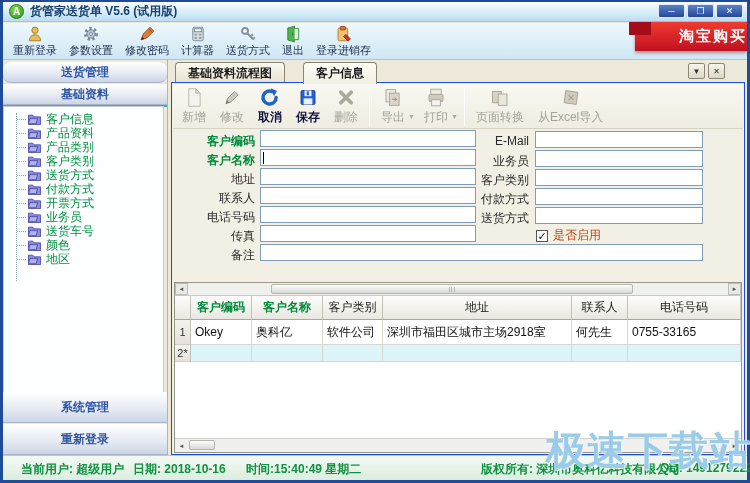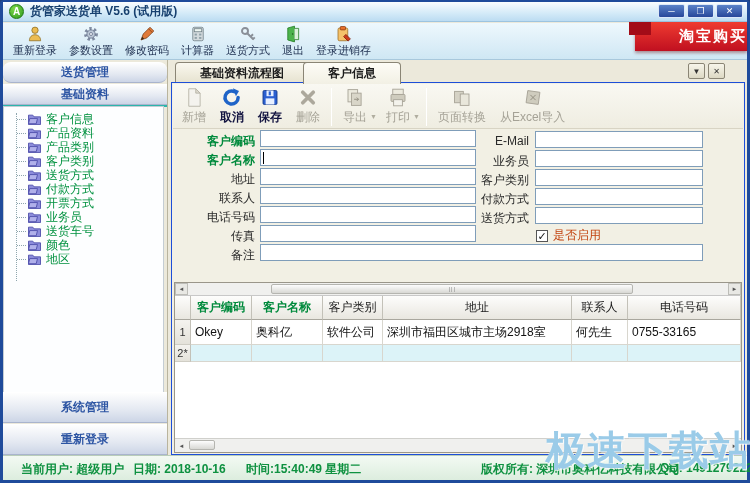--- a/index.html
+++ b/index.html
@@ -43,21 +43,21 @@
   .tree-item{position:relative;display:flex;align-items:center;height:14px;padding-left:13px;cursor:default;}
   .tree-item .joint{width:9px;border-top:1px dotted #8fa6ae;height:0;margin-right:1px;flex:none;}
   .tree-item svg{width:15px;height:12px;flex:none;margin-right:4px;}
   .tree-label{font-size:12px;color:#00913f;white-space:nowrap;}
   .sidebar-bottom{position:absolute;left:0;right:0;bottom:0;}
   .sidebar-bottom .hdr-bar{height:31px;}
 
   
   .main{position:absolute;left:166px;top:58px;right:0;bottom:25px;background:#ece9db;}
   .tabstrip{position:absolute;left:0;top:2px;right:0;height:21px;}
-  .tab{position:absolute;top:0;height:21px;padding:0 24px;font-size:12px;font-weight:bold;color:#1c1c1c;
+  .tab{position:absolute;top:0;height:21px;padding:0 12px;font-size:12px;font-weight:bold;color:#1c1c1c;
     display:flex;align-items:center;border:1px solid #8a8575;border-bottom:none;border-radius:4px 4px 0 0;
     background:linear-gradient(#faf8ef,#e6e2cf);}
   .tab.active{background:linear-gradient(#fdfcf6,#f2f0e4);z-index:5;height:22px;}
   .tab-btn{position:absolute;top:1px;width:17px;height:16px;background:linear-gradient(#f7f5ea,#ddd9c4);
     border:1px solid #8a8575;border-radius:2px;font-size:8px;color:#333;display:flex;align-items:center;justify-content:center;}
   .panel{position:absolute;left:2px;top:22px;right:2px;bottom:0;background:#f2f0e4;border:1px solid #1d4ed8;}
 
   
   .ctoolbar{position:absolute;left:1px;top:1px;right:1px;height:45px;background:linear-gradient(#f9f8f2,#efede1);
     border-bottom:1px solid #d8d4c4;display:flex;align-items:flex-start;padding:2px 0 0 2px;}
@@ -304,20 +304,27 @@
       <div class="panel">
 
         <div class="ctoolbar">
           <div class="ct-btn disabled">
             <svg viewBox="0 0 24 24">
                 <path d="M6 2h8l5 5v15H6z" fill="#f4f3ee" stroke="#b6b2a6"></path>
                 <path d="M14 2v5h5z" fill="#dcd9ce" stroke="#b6b2a6"></path>
               </svg>
             <span class="ct-label">新增</span>
           </div>
+          <div class="ct-btn disabled">
+            <svg viewBox="0 0 24 24">
+                <path d="M5 19l2-6 8-8 4 4-8 8z" fill="#ccc9bd" stroke="#938f82"></path>
+                <path d="M5 19l1.3-3.8 2.5 2.5z" fill="#7a766a"></path>
+              </svg>
+            <span class="ct-label">修改</span>
+          </div>
           <div class="ct-btn enabled">
             <svg viewBox="0 0 24 24">
                 <path d="M19 12a7.5 7.5 0 1 1-4-6.6" fill="none" stroke="#1f64c8" stroke-width="4" stroke-linecap="round"></path>
                 <path d="M13 1.5l7 3-3.5 6z" fill="#1f64c8"></path>
               </svg>
             <span class="ct-label">取消</span>
           </div>
           <div class="ct-btn enabled">
             <svg viewBox="0 0 24 24">
                 <rect x="4" y="4" width="16" height="16" rx="1.5" fill="#2a5fd0" stroke="#163a8a"></rect>

